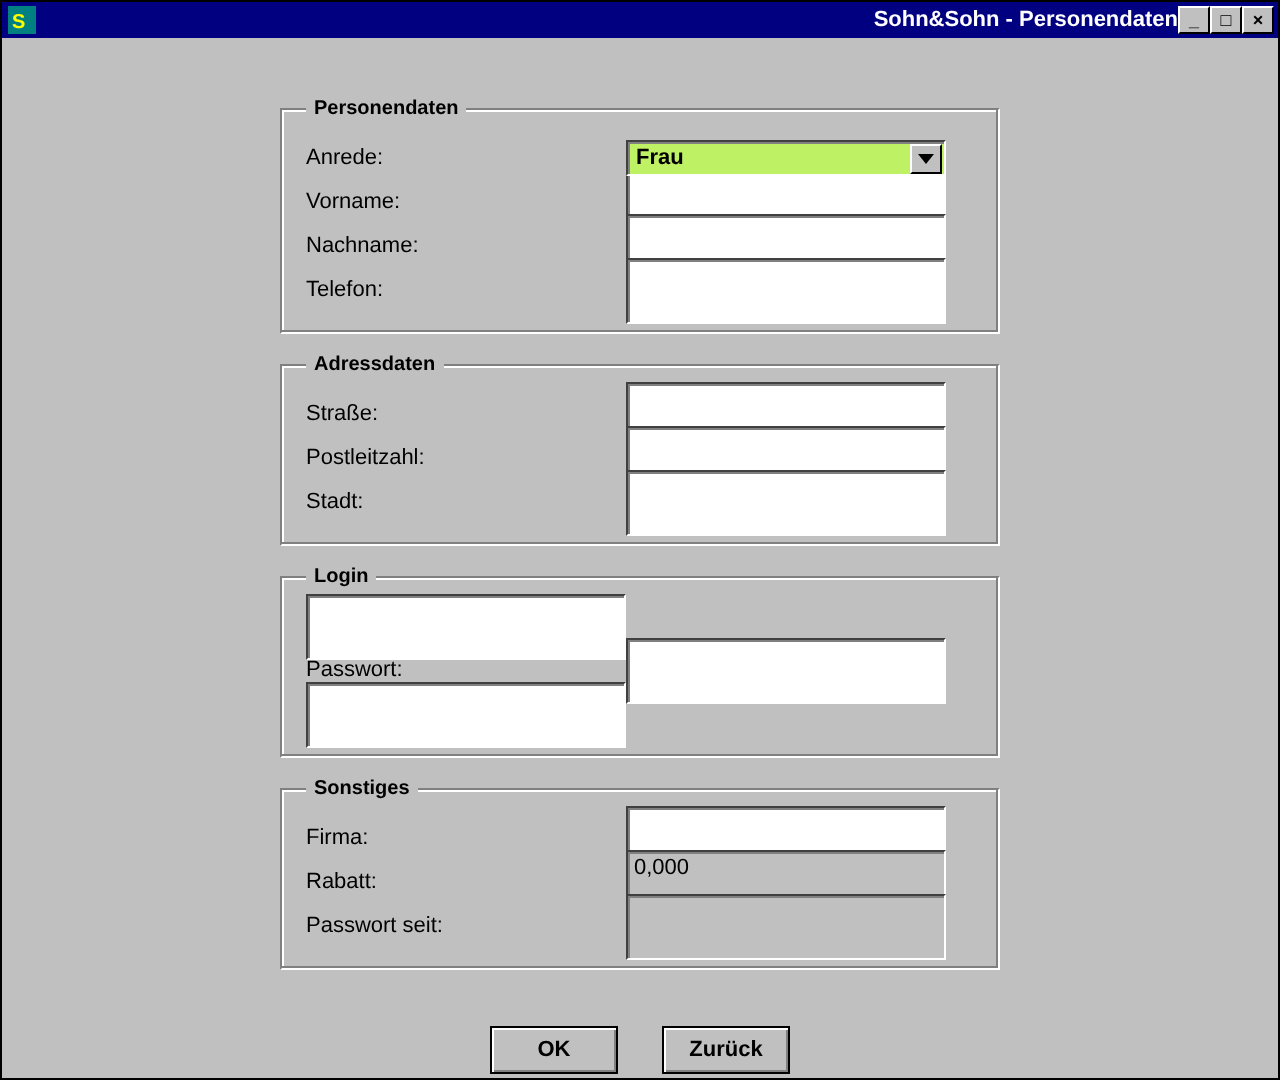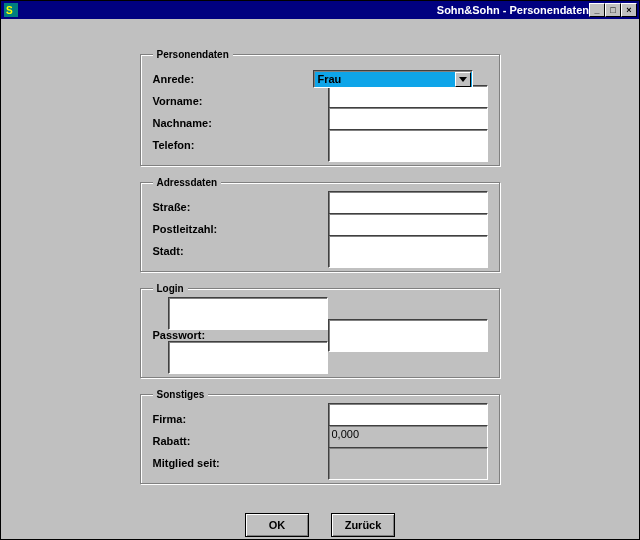--- a/index.html
+++ b/index.html
@@ -73,32 +73,31 @@
     font-weight: bold;
     font-size: 10px;
   }
   .row {
     display: flex;
     align-items: center;
     height: 22px;
   }
   .row label {
     flex: 0 0 160px;
-    font-weight: bold;
+    font-weight: normal;
   }
   .field {
     flex: 0 0 160px;
   }
   .text-input, .select-input, .readonly-input {
     width: 160px;
     height: 33px;
     font-family: inherit;
     font-size: 11px;
     padding: 1px 3px;
-    margin-left: 15px;
   }
   .text-input {
     background: #fff;
     border: 1px solid #000;
     border-top: 1px solid #404040;
     border-left: 1px solid #404040;
     border-right: 1px solid #fff;
     border-bottom: 1px solid #fff;
     box-shadow: inset 1px 1px 0 #808080;
   }
@@ -108,21 +107,21 @@
     border-top: 1px solid #404040;
     border-left: 1px solid #404040;
     border-right: 1px solid #fff;
     border-bottom: 1px solid #fff;
     box-shadow: inset 1px 1px 0 #808080;
     line-height: 14px;
   }
   .select-wrap {
     width: 160px;
     height: 18px;
-    background: #0ea5e9;
+    background: #bef264;
     border-top: 1px solid #404040;
     border-left: 1px solid #404040;
     border-right: 1px solid #fff;
     border-bottom: 1px solid #fff;
     box-shadow: inset 1px 1px 0 #808080;
     display: flex;
     align-items: center;
     position: relative;
     font-weight: bold;
   }
@@ -247,21 +246,21 @@
         <label>Firma:</label>
         <div class="field"><input class="text-input" type="text" value="" style=""></div>
       </div>
       <div class="row">
         <label>Rabatt:</label>
         <div class="field">
             <div class="readonly-input">0,000</div>
           </div>
       </div>
       <div class="row">
-        <label>Mitglied seit:</label>
+        <label>Passwort seit:</label>
         <div class="field">
             <div class="readonly-input"></div>
           </div>
       </div>
     </fieldset>
 
     <div class="button-row">
       <button class="btn">OK</button>
       <button class="btn">Zurück</button>
     </div>

